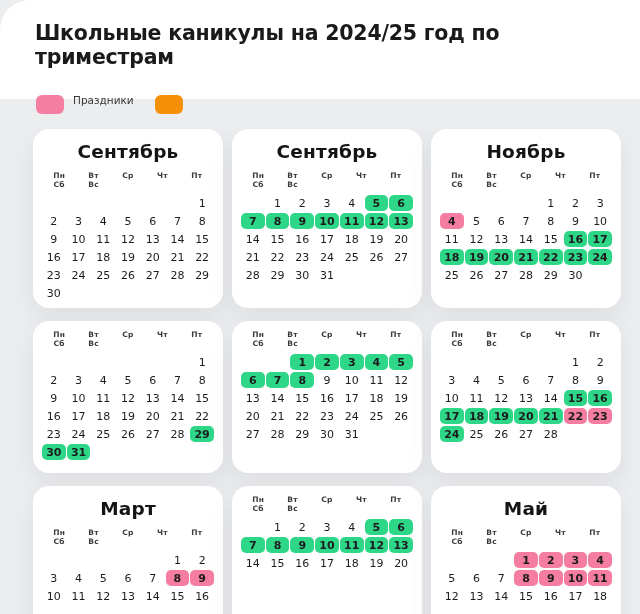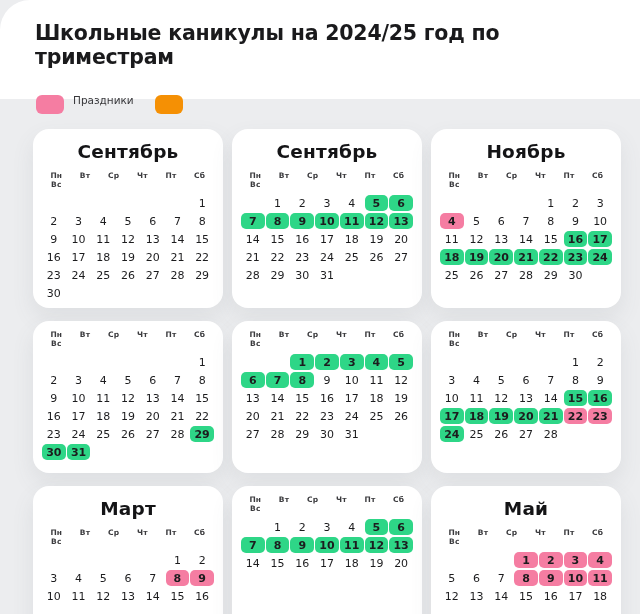--- a/index.html
+++ b/index.html
@@ -61,21 +61,21 @@
   .month-title {
     text-align:center;
     font-size:18.5px;
     font-weight:600;
     color:#141416;
     margin:3px 0 9px;
     letter-spacing:0.2px;
   }
   .weekday-row {
     display:grid;
-    grid-template-columns:repeat(6,1fr);
+    grid-template-columns:repeat(5,1fr);
     margin-bottom:6px;
   }
   .weekday {
     text-align:center;
     font-size:7.5px;
     font-weight:600;
     color:#3B3B3E;
     letter-spacing:0.2px;
   }
   .days-grid {

